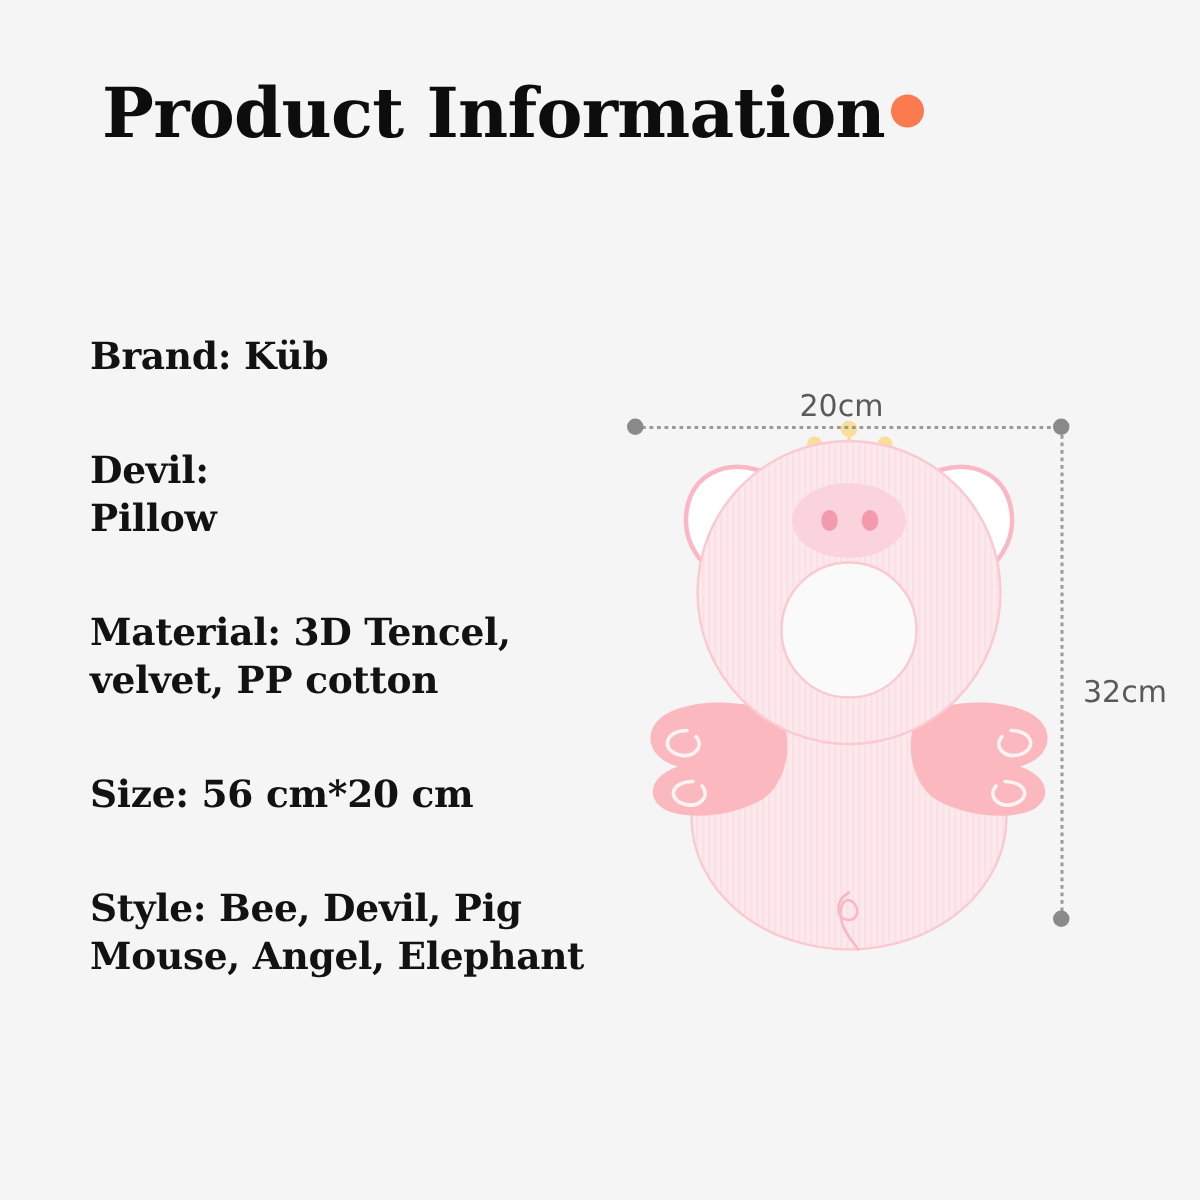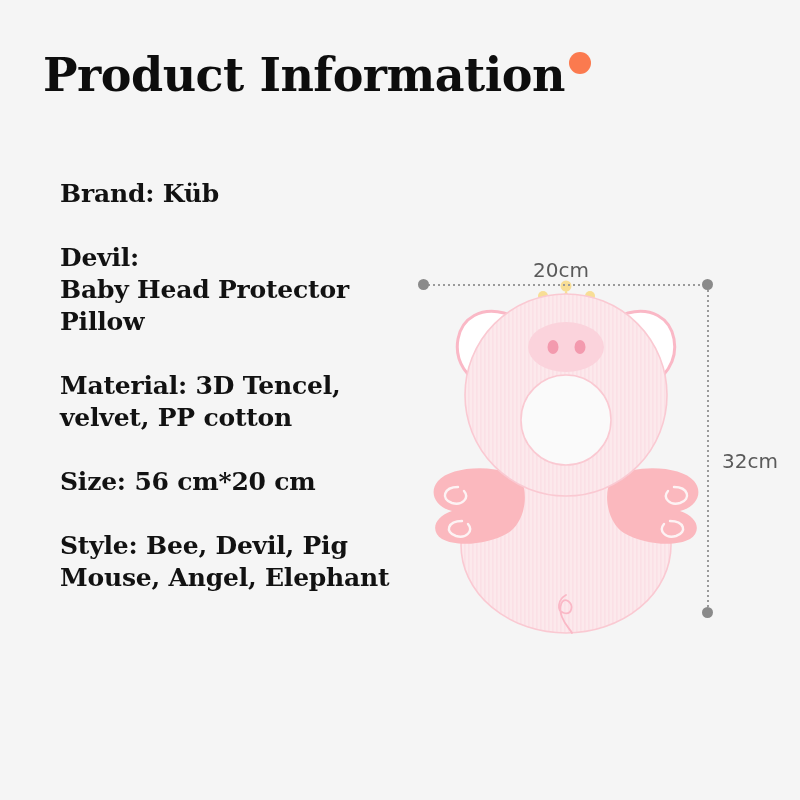--- a/index.html
+++ b/index.html
@@ -16,24 +16,24 @@
   #page {
     position: relative;
     width: 800px;
     height: 800px;
     background: #f5f5f5;
   }
 
   
   #title-block {
     position: absolute;
-    left: 43px;
+    left: 68px;
     top: 52px;
     display: flex;
-    align-items: flex-start;
+    align-items: center;
   }
   #page-title {
     font-family: "DejaVu Serif", "Liberation Serif", serif;
     font-weight: bold;
     font-size: 46px;
     line-height: 1;
     color: #0d0d0d;
     letter-spacing: -0.5px;
     white-space: nowrap;
   }
@@ -49,20 +49,21 @@
 
   
   #spec-list {
     position: absolute;
     left: 60px;
     top: 178px;
     width: 400px;
   }
   .spec-item {
     margin-bottom: 32px;
+    margin-top: 44px;
   }
   .spec-line {
     font-family: "DejaVu Serif", "Liberation Serif", serif;
     font-weight: bold;
     font-size: 25px;
     line-height: 1.28;
     color: #121212;
     letter-spacing: -0.2px;
     white-space: nowrap;
   }
@@ -134,21 +135,20 @@
   </div>
 
   <div id="spec-list">
 
     <div class="spec-item">
       <div class="spec-line">Brand: Küb</div>
     </div>
 
     <div class="spec-item">
       <div class="spec-line">Devil:</div>
-      <div class="spec-line">Baby Head Protector</div>
       <div class="spec-line">Pillow</div>
     </div>
 
     <div class="spec-item">
       <div class="spec-line">Material: 3D Tencel,</div>
       <div class="spec-line">velvet, PP cotton</div>
     </div>
 
     <div class="spec-item">
       <div class="spec-line">Size: 56 cm*20 cm</div>

